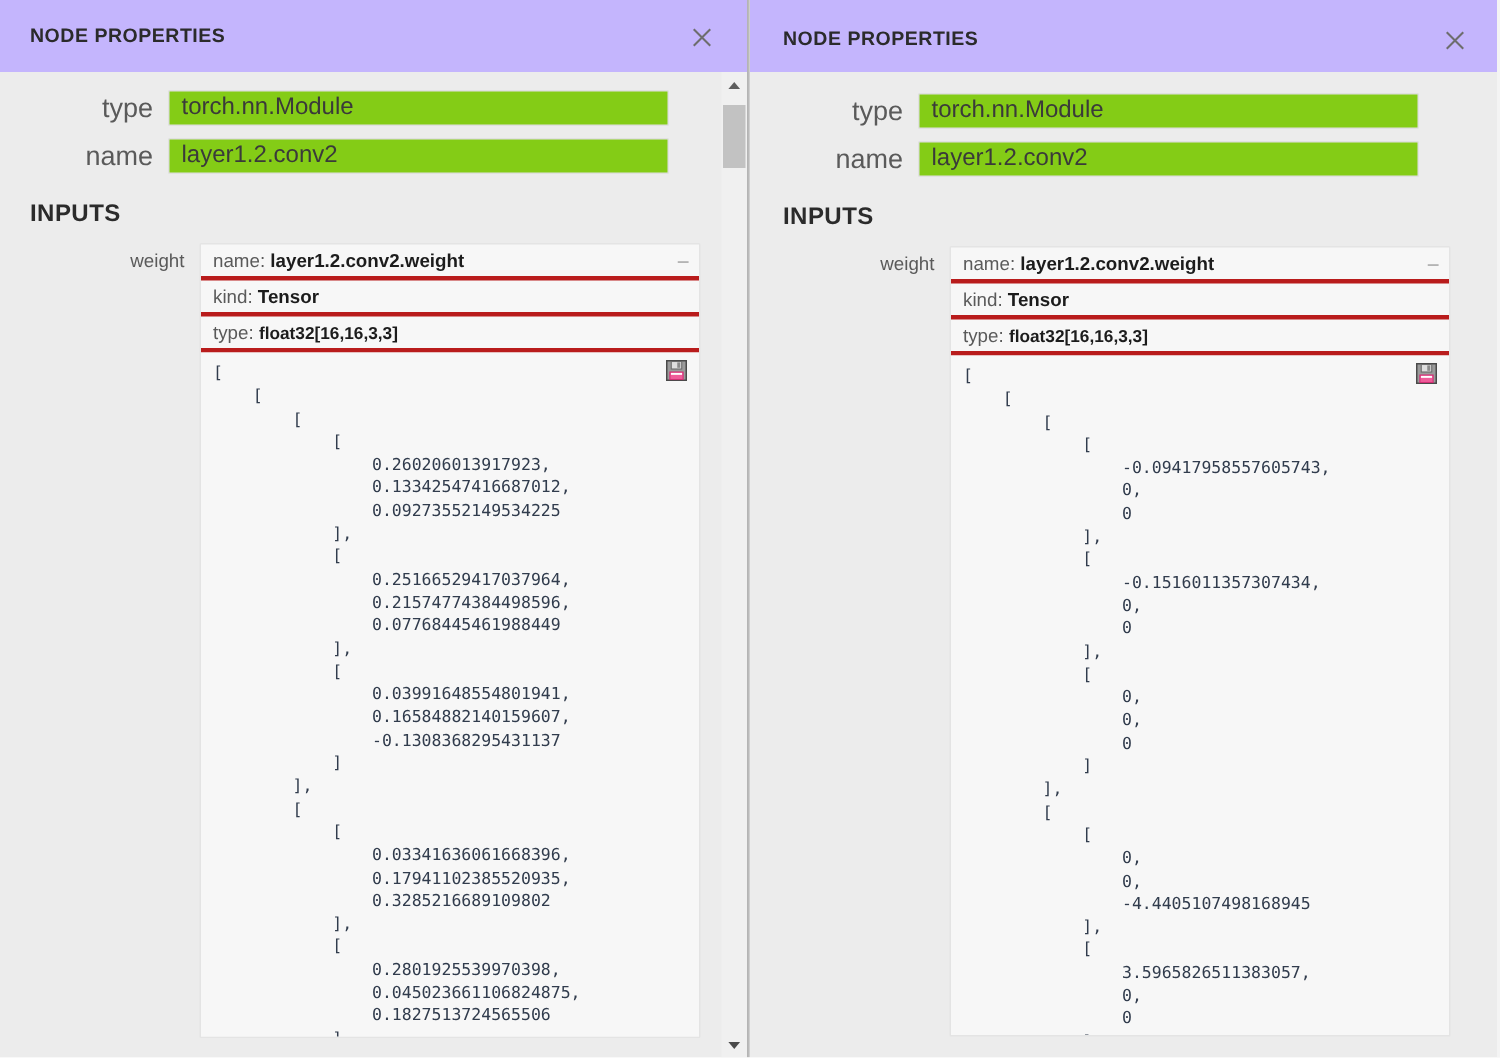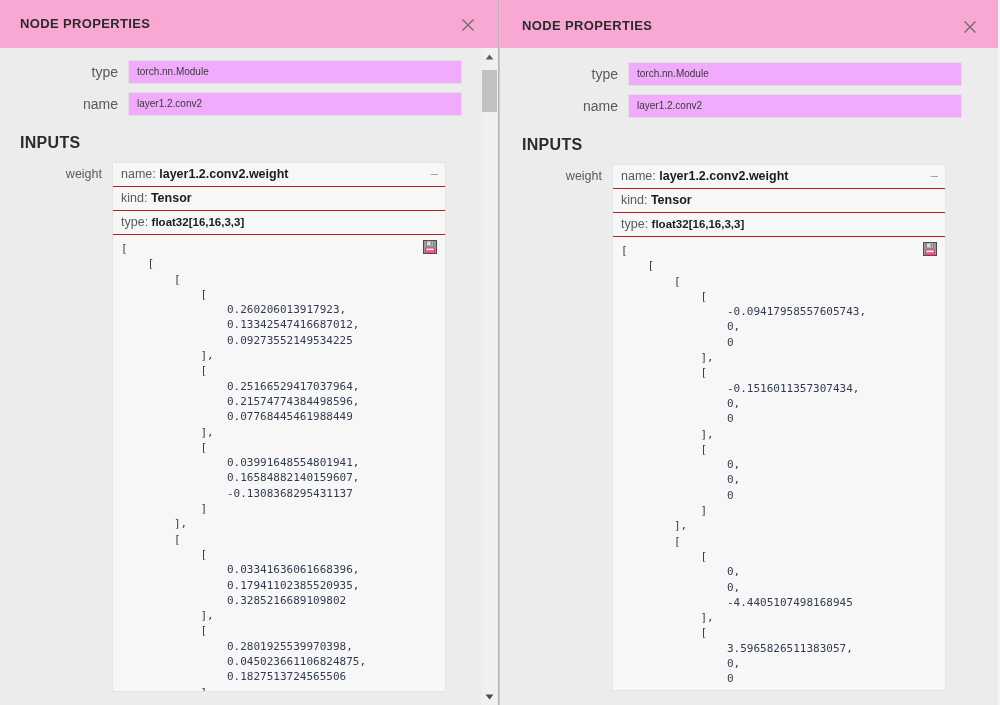--- a/index.html
+++ b/index.html
@@ -35,21 +35,21 @@
     top: 0; left: 498px;
     width: 2px; height: 705px;
     background: linear-gradient(to right, #b4b4b4 0%, #b4b4b4 40%, #d8d8d8 100%);
     z-index: 30;
   }
 
   
   .panel-header {
     position: relative;
     height: 48px;
-    background: #f9a8d4;
+    background: #c4b5fd;
   }
   .panel-title {
     position: absolute;
     left: 20px; top: 16px;
     font-size: 13px;
     font-weight: bold;
     letter-spacing: 0.35px;
     color: #2b2b2b;
   }
   .right .panel-title { left: 22px; top: 18px; }
@@ -66,55 +66,55 @@
   .close-icon svg { display: block; width: 22px; height: 22px; }
 
   
   .prop-row {
     display: flex;
     align-items: center;
     margin-bottom: 8px;
   }
   .prop-label {
     flex: 0 0 auto;
-    width: 128px;
+    width: 112px;
     text-align: right;
     padding-right: 10px;
-    font-size: 14px;
+    font-size: 18px;
     color: #5a5a5a;
   }
   .prop-input {
     flex: 0 0 auto;
     width: 334px;
     height: 24px;
     line-height: 22px;
-    background: #f0abfc;
+    background: #84cc16;
     border: 1px solid #e0e0e0;
     border-radius: 1px;
     padding: 0 8px;
-    font-size: 10px;
+    font-size: 16px;
     color: #3a3a3a;
     white-space: nowrap;
     overflow: hidden;
   }
 
   .section-title {
     font-size: 16px;
     font-weight: bold;
     color: #2b2b2b;
     letter-spacing: 0.3px;
     margin: 18px 0 10px 20px;
   }
   .right .section-title { margin-left: 22px; }
 
   .body-pad { padding-top: 12px; }
   .right .body-pad { padding-top: 14px; }
 
   
-  .arg-row { display: flex; align-items: flex-start; }
+  .arg-row { display: flex; align-items: flex-start; padding-left: 21px; }
   .arg-label {
     flex: 0 0 auto;
     width: 112px;
     text-align: right;
     padding-right: 10px;
     padding-top: 5px;
     font-size: 12.5px;
     color: #5a5a5a;
   }
   .arg-card {
@@ -122,21 +122,21 @@
     width: 334px;
     background: #f7f7f7;
     border: 1px solid #e4e4e4;
     border-radius: 1px;
   }
   .arg-line {
     position: relative;
     height: 24px;
     line-height: 23px;
     padding: 0 8px;
-    border-bottom: 1px solid #b91c1c;
+    border-bottom: 3px solid #b91c1c;
     font-size: 12.5px;
     color: #5a5a5a;
     white-space: nowrap;
     overflow: hidden;
   }
   .arg-line .k { color: #5a5a5a; }
   .arg-line .v { color: #1c1c1c; font-weight: bold; }
   .arg-line .v.mono {
     font-family: Liberation Sans, sans-serif;
     font-size: 11.5px;

